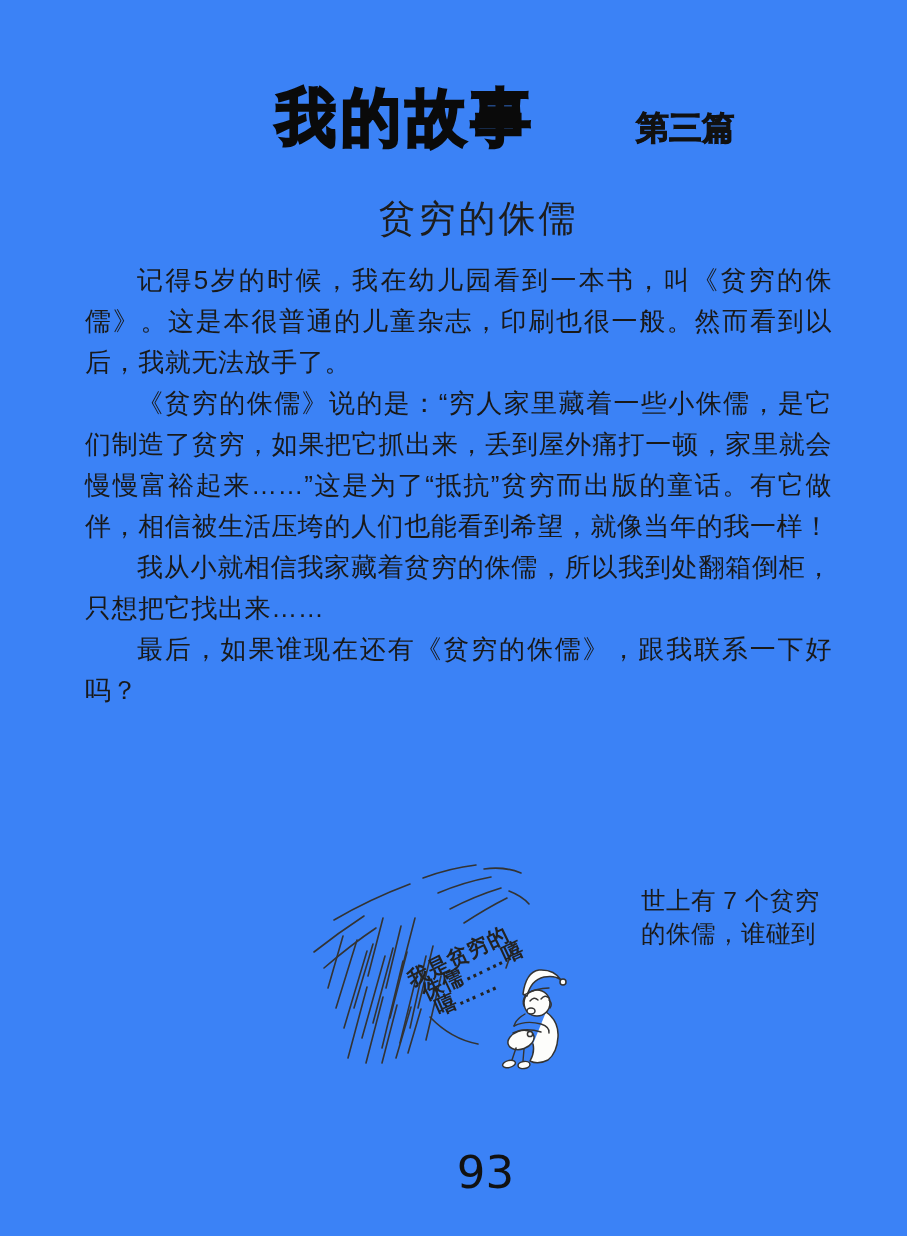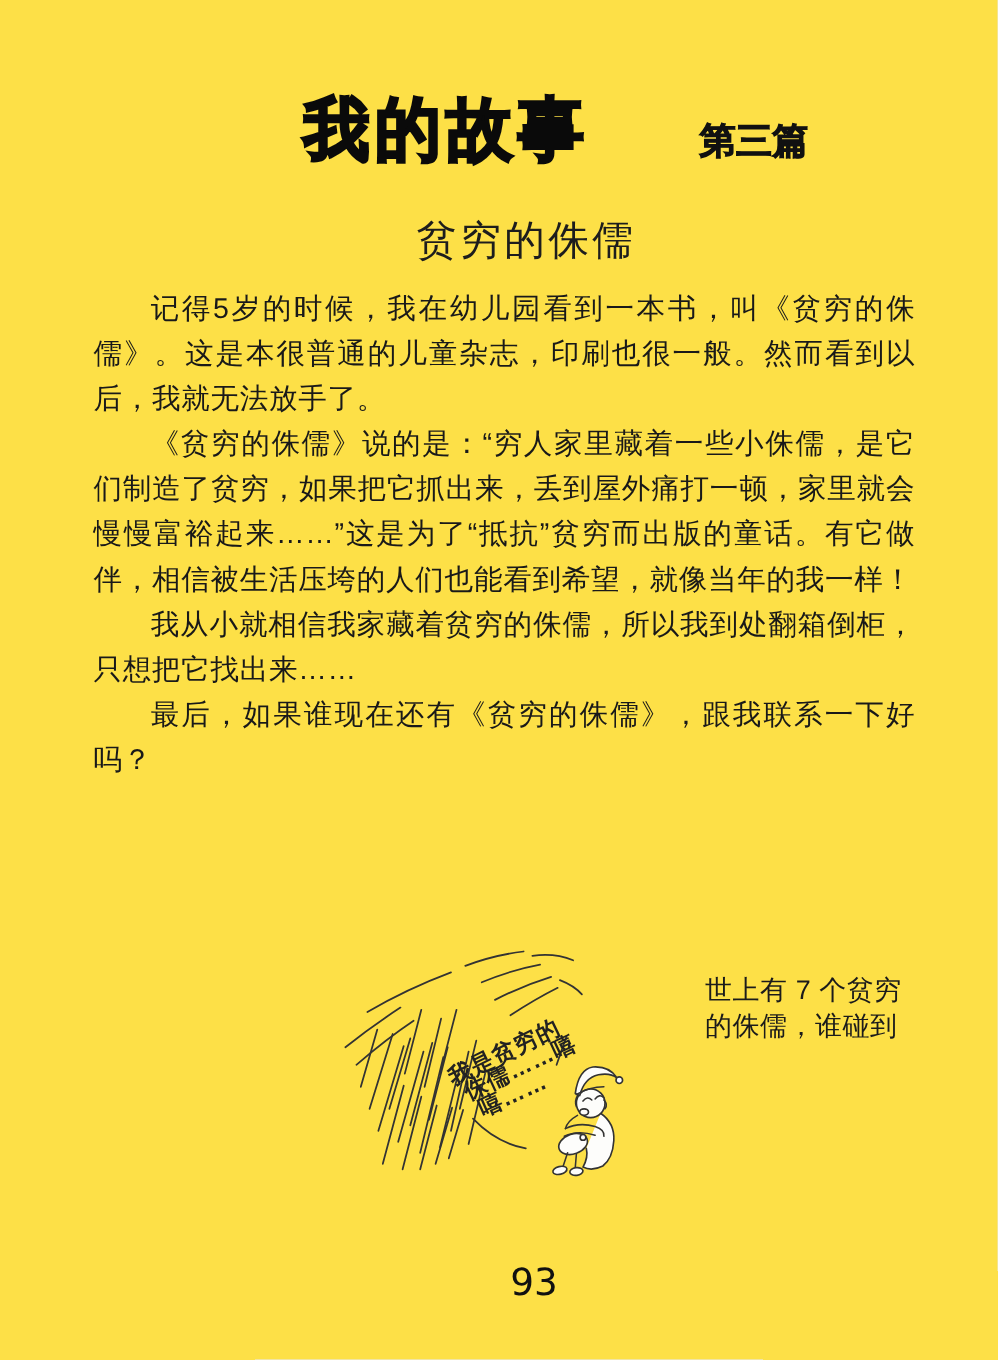--- a/index.html
+++ b/index.html
@@ -1,20 +1,20 @@
 <!DOCTYPE html>
 <html lang="zh"><head>
 <meta charset="utf-8">
 <style>
   html,body{margin:0;padding:0;background:#e8e8e8;}
   .page{
     position:relative;
     width:907px;height:1236px;
     margin:0 auto;
-    background:#fde047;
+    background:#3b82f6;
     overflow:hidden;
     font-family:"Liberation Sans", sans-serif;
     color:#161616;
   }
   .main-title{
     position:absolute;left:276px;top:78px;
     font-size:60px;font-weight:900;
     letter-spacing:5px;
     color:#0a0a0a;
     -webkit-text-stroke:2.6px #0a0a0a;
@@ -46,21 +46,21 @@
   .side-note{
     position:absolute;left:641px;top:884px;
     font-size:24.5px;line-height:33px;
     color:#1b1b1b;letter-spacing:0.5px;
     white-space:nowrap;
   }
   .page-number{
     position:absolute;left:0;top:1146px;width:100%;
     box-sizing:border-box;padding-left:64px;
     text-align:center;
-    font-size:34px;font-weight:500;color:#111;
+    font-size:45px;font-weight:500;color:#111;
     font-family:"DejaVu Sans", sans-serif;
   }
   svg .sketch{stroke:#333;stroke-width:1.6;fill:none;stroke-linecap:round;}
   svg .fig{stroke:#333;stroke-width:1.5;fill:#fdfdfb;stroke-linecap:round;stroke-linejoin:round;}
   svg .figline{stroke:#333;stroke-width:1.4;fill:none;stroke-linecap:round;}
   svg text{fill:#222;font-family:"Liberation Sans", sans-serif;font-size:21px;font-weight:600;letter-spacing:1px;}
 </style>
 </head>
 <body>
 

